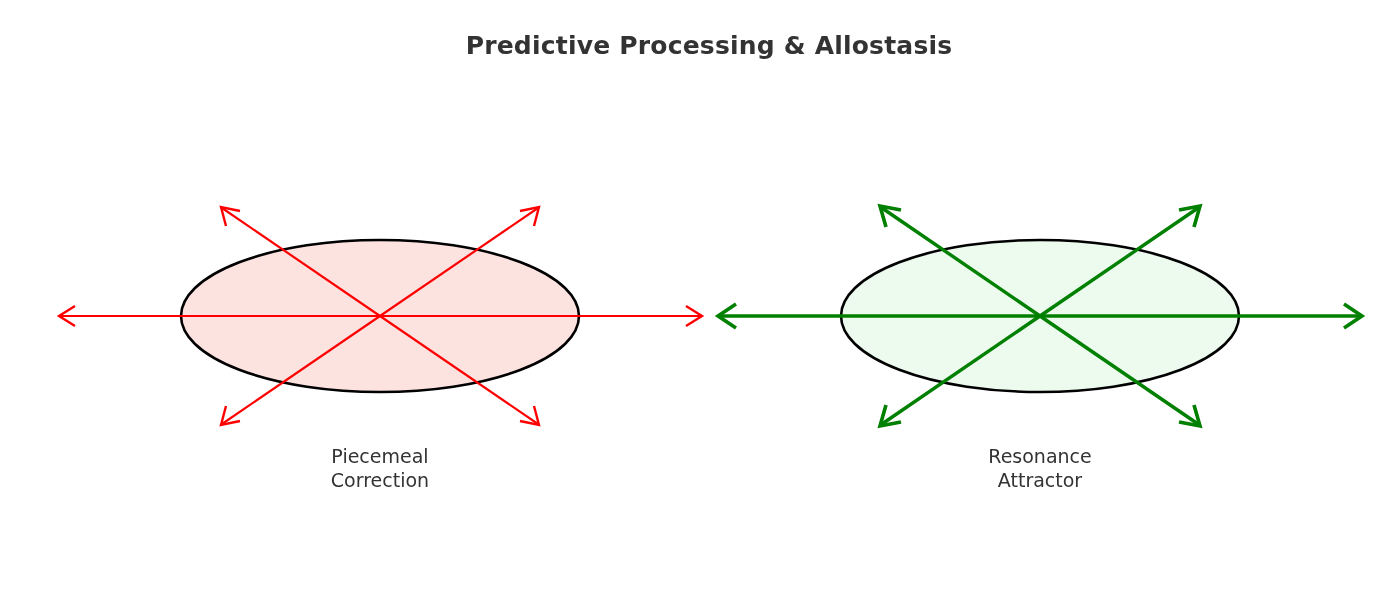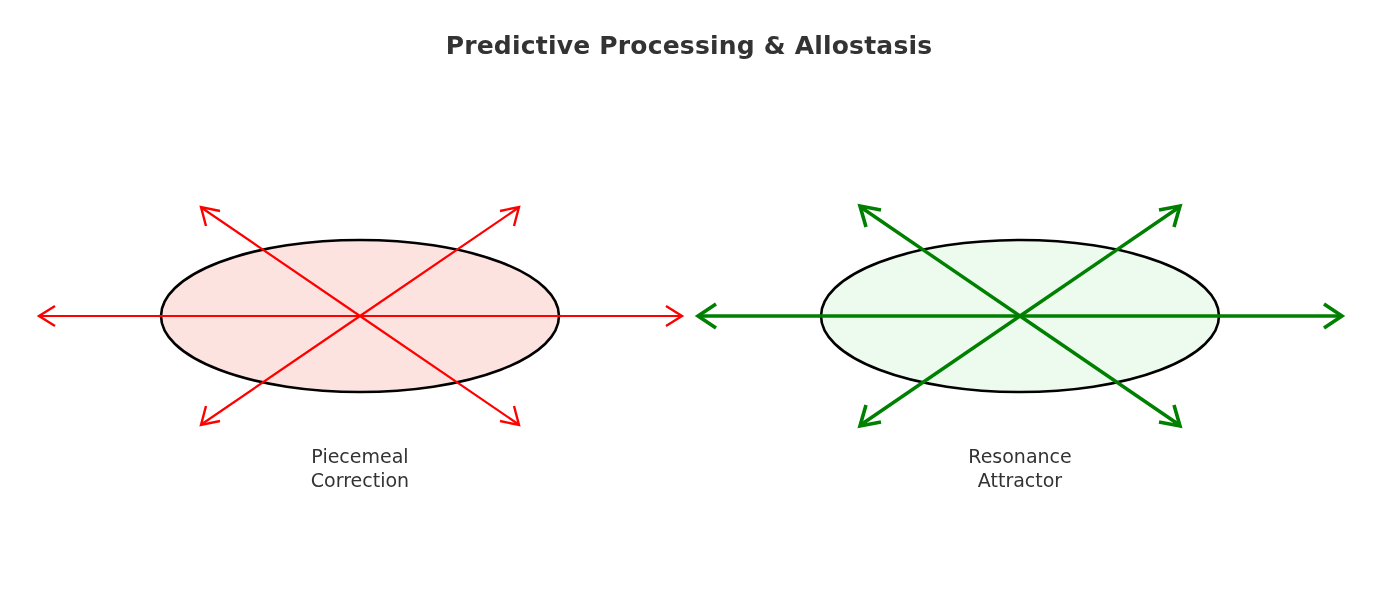--- a/index.html
+++ b/index.html
@@ -12,20 +12,21 @@
     width: 1379px;
     height: 591px;
     overflow: hidden;
     font-family: "DejaVu Sans", "Liberation Sans", sans-serif;
   }
   #figure {
     position: relative;
     width: 1100px;
     height: 591px;
     background: #0f766e;
+    margin-left: 20px;
   }
   #figure-svg {
     display: block;
     width: 1379px;
     height: 591px;
   }
   .fig-title {
     font-family: "DejaVu Sans", "Liberation Sans", sans-serif;
     font-size: 25px;
     font-weight: bold;

